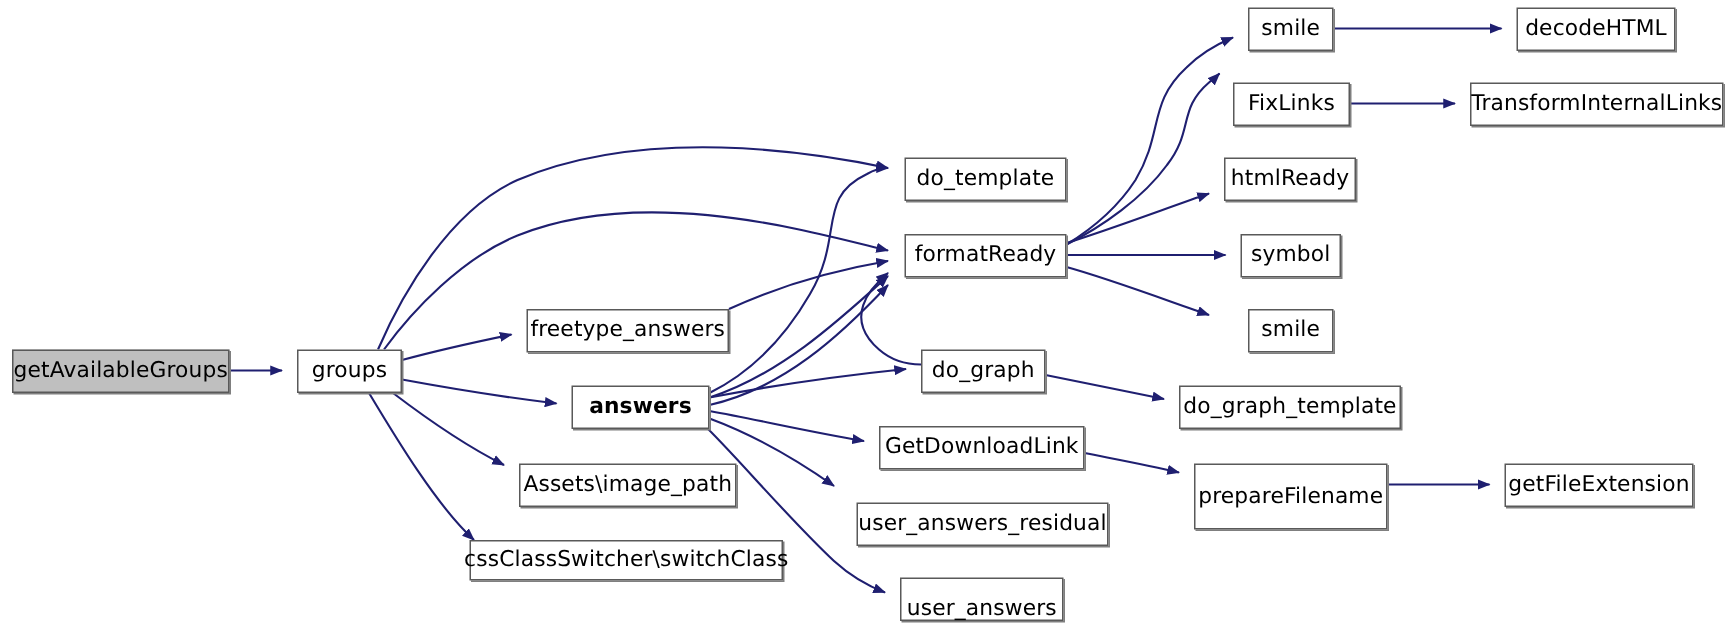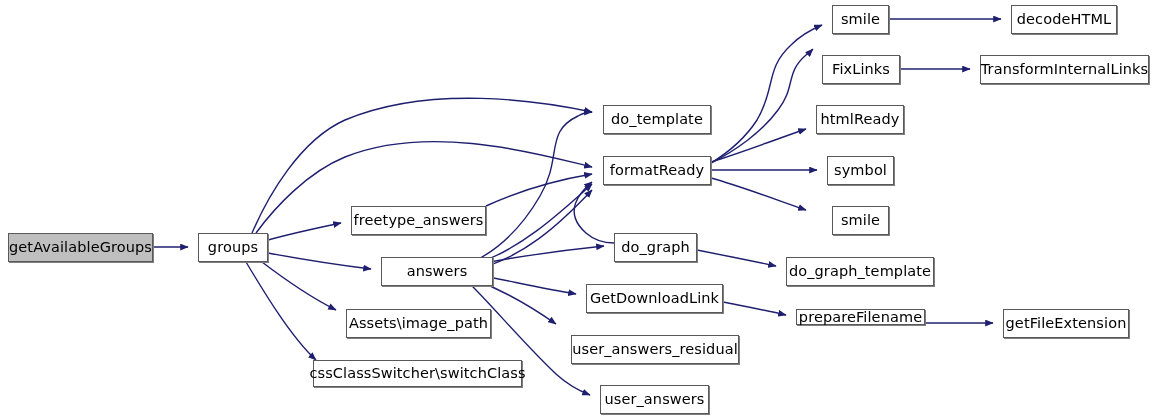--- a/index.html
+++ b/index.html
@@ -86,21 +86,21 @@
   <div id="nodes-group">
       <div class="gnode highlight" style="left: 8px; top: 233px; width: 145px; height: 29px;">
         <span class="gnode-label">getAvailableGroups</span>
       </div>
       <div class="gnode" style="left: 198px; top: 233px; width: 70px; height: 29px;">
         <span class="gnode-label">groups</span>
       </div>
       <div class="gnode" style="left: 351px; top: 206px; width: 135px; height: 29px;">
         <span class="gnode-label">freetype_answers</span>
       </div>
-      <div class="gnode" style="left: 381px; top: 257px; width: 112px; height: 29px;">
+      <div class="gnode" style="left: 381px; top: 257px; width: 92px; height: 29px; font-weight: bold;">
         <span class="gnode-label">answers</span>
       </div>
       <div class="gnode" style="left: 346px; top: 309px; width: 145px; height: 29px;">
         <span class="gnode-label">Assets\image_path</span>
       </div>
       <div class="gnode" style="left: 313px; top: 360px; width: 209px; height: 27px;">
         <span class="gnode-label">cssClassSwitcher\switchClass</span>
       </div>
       <div class="gnode" style="left: 603px; top: 105px; width: 108px; height: 29px;">
         <span class="gnode-label">do_template</span>
@@ -110,42 +110,42 @@
       </div>
       <div class="gnode" style="left: 614px; top: 233px; width: 83px; height: 29px;">
         <span class="gnode-label">do_graph</span>
       </div>
       <div class="gnode" style="left: 586px; top: 284px; width: 137px; height: 29px;">
         <span class="gnode-label">GetDownloadLink</span>
       </div>
       <div class="gnode" style="left: 571px; top: 335px; width: 168px; height: 29px;">
         <span class="gnode-label">user_answers_residual</span>
       </div>
-      <div class="gnode" style="left: 600px; top: 385px; width: 109px; height: 29px;">
+      <div class="gnode" style="left: 600px; top: 385px; width: 109px; height: 29px; align-items: flex-end;">
         <span class="gnode-label">user_answers</span>
       </div>
       <div class="gnode" style="left: 832px; top: 5px; width: 57px; height: 29px;">
         <span class="gnode-label">smile</span>
       </div>
       <div class="gnode" style="left: 822px; top: 55px; width: 78px; height: 29px;">
         <span class="gnode-label">FixLinks</span>
       </div>
       <div class="gnode" style="left: 816px; top: 105px; width: 88px; height: 29px;">
         <span class="gnode-label">htmlReady</span>
       </div>
       <div class="gnode" style="left: 827px; top: 156px; width: 67px; height: 29px;">
         <span class="gnode-label">symbol</span>
       </div>
       <div class="gnode" style="left: 832px; top: 206px; width: 57px; height: 29px;">
         <span class="gnode-label">smile</span>
       </div>
       <div class="gnode" style="left: 786px; top: 257px; width: 148px; height: 29px;">
         <span class="gnode-label">do_graph_template</span>
       </div>
-      <div class="gnode" style="left: 796px; top: 309px; width: 129px; height: 16px;">
+      <div class="gnode" style="left: 796px; top: 309px; width: 129px; height: 44px;">
         <span class="gnode-label">prepareFilename</span>
       </div>
       <div class="gnode" style="left: 1011px; top: 5px; width: 106px; height: 29px;">
         <span class="gnode-label">decodeHTML</span>
       </div>
       <div class="gnode" style="left: 980px; top: 55px; width: 169px; height: 29px;">
         <span class="gnode-label">TransformInternalLinks</span>
       </div>
       <div class="gnode" style="left: 1003px; top: 309px; width: 126px; height: 29px;">
         <span class="gnode-label">getFileExtension</span>

